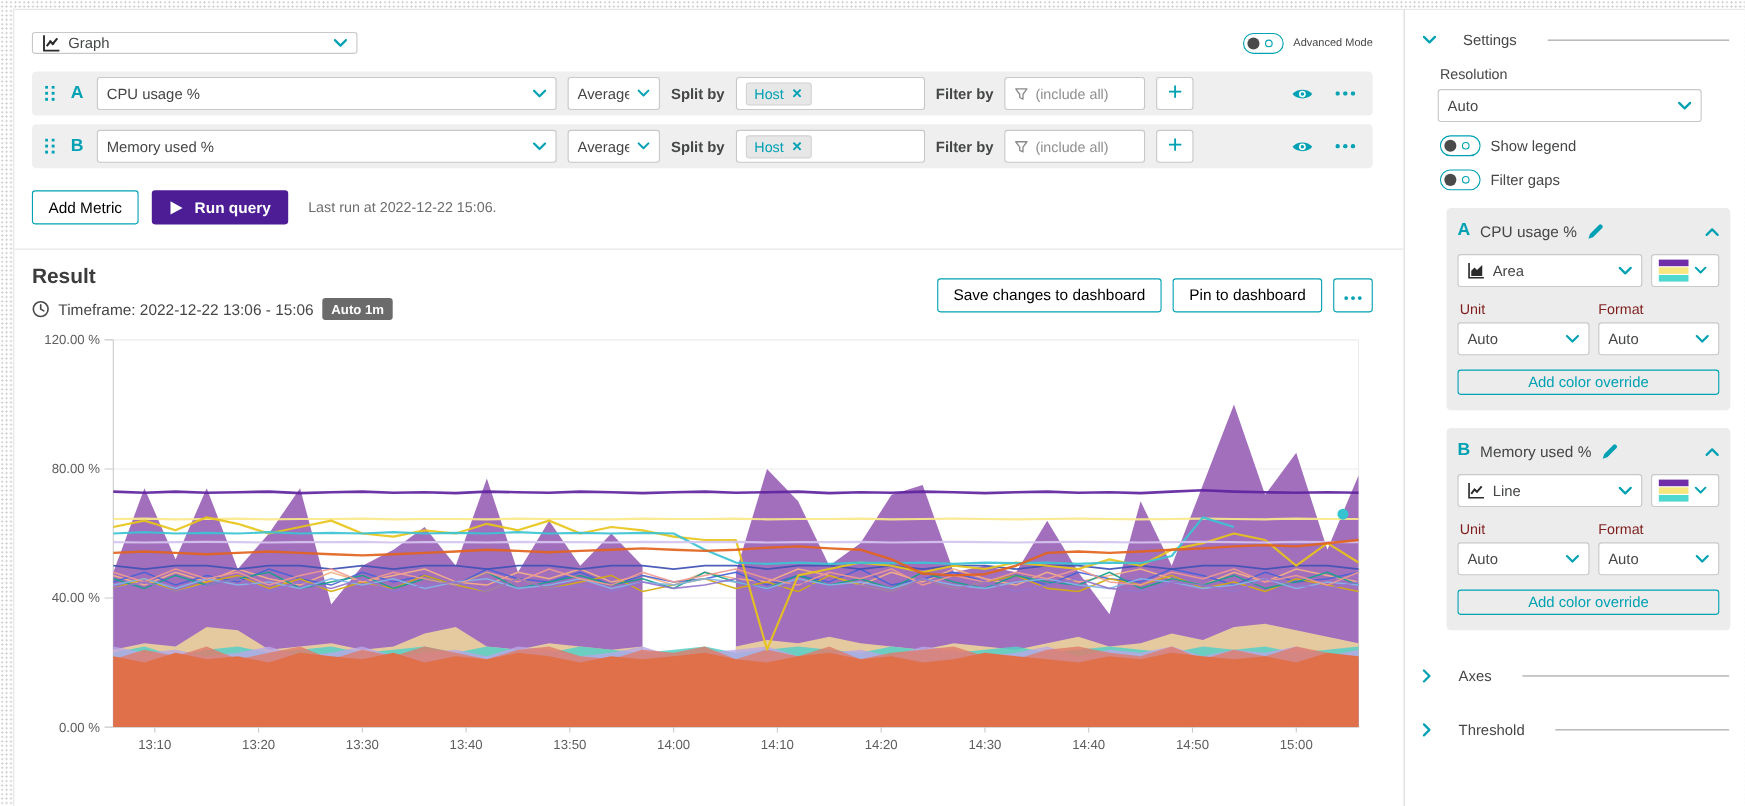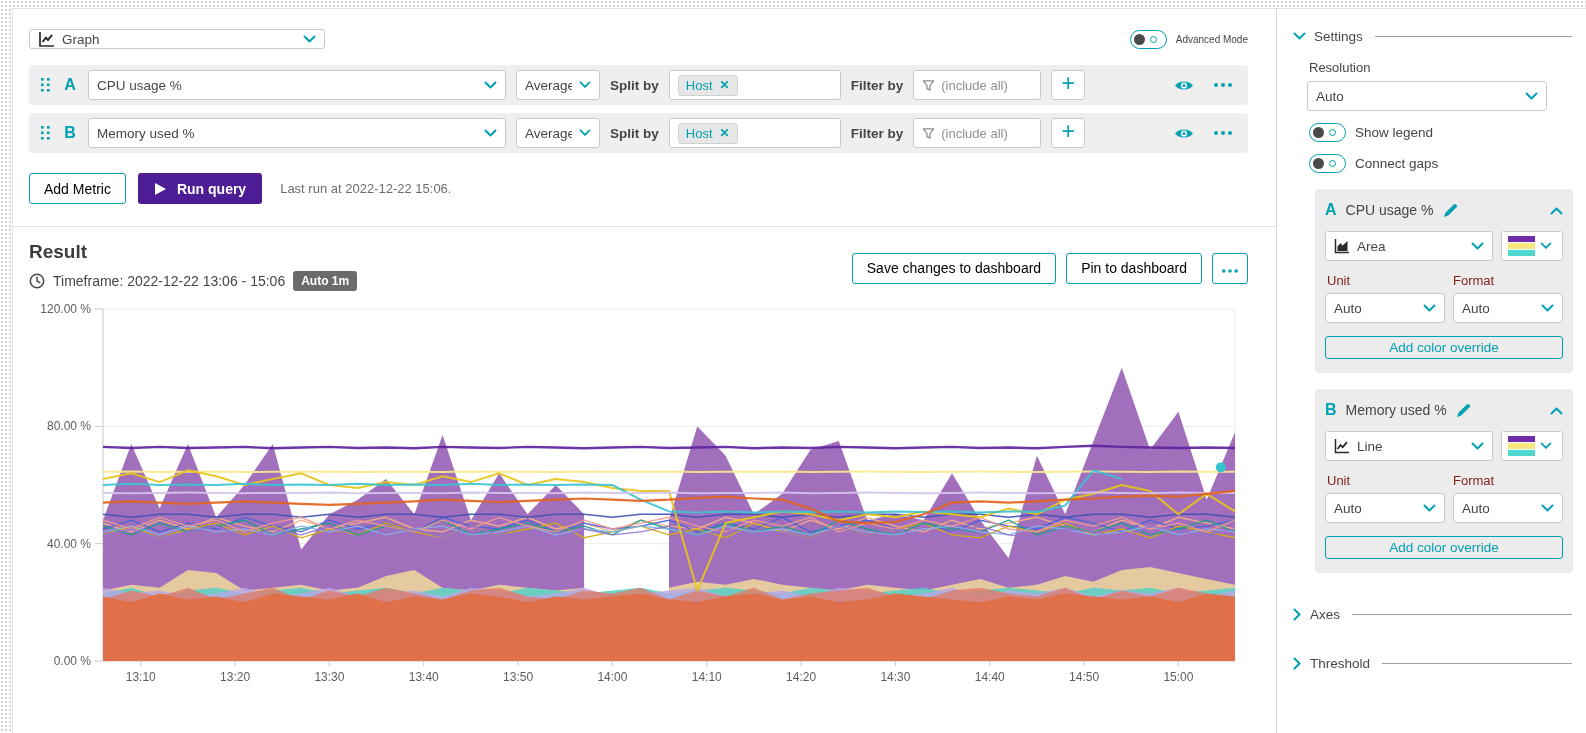--- a/index.html
+++ b/index.html
@@ -64,21 +64,21 @@
   .result-head{display:flex;align-items:center;margin-top:14px;padding-right:28px;}
   .result-title{font-size:19px;font-weight:bold;color:#3c3c3c;margin:0 0 8px 0;}
   .tf-row{display:flex;align-items:center;gap:8px;font-size:14px;color:#454646;}
   .badge{background:#6b6b6b;color:#fff;font-size:12px;font-weight:bold;border-radius:3px;padding:3px 8px;}
   .result-actions{margin-left:auto;display:flex;gap:10px;align-items:center;margin-top:4px;}
 
   .chart-wrap{margin-top:6px;}
   .tick{font-size:12px;fill:#5e5e5e;font-family:"Liberation Sans",sans-serif;}
 
   
-  .sect-head{display:flex;align-items:center;gap:8px;margin-bottom:6px;cursor:pointer;text-align:right;}
+  .sect-head{display:flex;align-items:center;gap:24px;margin-bottom:6px;cursor:pointer;text-align:right;}
   .sect-head .rule{flex:1;height:1px;background:#9e9e9e;margin-left:4px;margin-right:2px;}
   .sect-label{font-size:13.5px;color:#454646;}
   .sb-content{margin-left:14px;}
   .sb-sub{font-size:13px;color:#454646;margin:16px 0 6px 2px;}
   .res-select{width:240px;}
   .sb-toggle-row{display:flex;align-items:center;gap:9px;margin:12px 0 0 2px;}
   .sb-toggle-row .tog-label{font-size:13.5px;}
 
   .scard{width:258px;background:#ececec;border-radius:4px;margin:16px 0 0 8px;padding:12px 10px 14px 10px;box-sizing:border-box;}
   .scard-head{display:flex;align-items:center;gap:9px;margin-bottom:12px;}
@@ -395,21 +395,21 @@
           <span class="knob-dark"></span>
           <span class="knob-ring"></span>
         </span>
         <span class="tog-label">Show legend</span>
       </div>
       <div class="sb-toggle-row">
         <span class="toggle">
           <span class="knob-dark"></span>
           <span class="knob-ring"></span>
         </span>
-        <span class="tog-label">Connect gaps</span>
+        <span class="tog-label">Filter gaps</span>
       </div>
 
       
       <div class="scard">
         <div class="scard-head">
           <span class="qletter" style="width:auto;">A</span>
           <span class="scard-title">CPU usage %</span>
           <span class="iconbtn">
             <svg width="15" height="15" viewBox="0 0 15 15">
                   <path d="M1 14l1.4-4.2L10.8 1.4a1.5 1.5 0 0 1 2.1 0l.7.7a1.5 1.5 0 0 1 0 2.1L5.2 12.6Z" fill="#00a1b2"></path>

